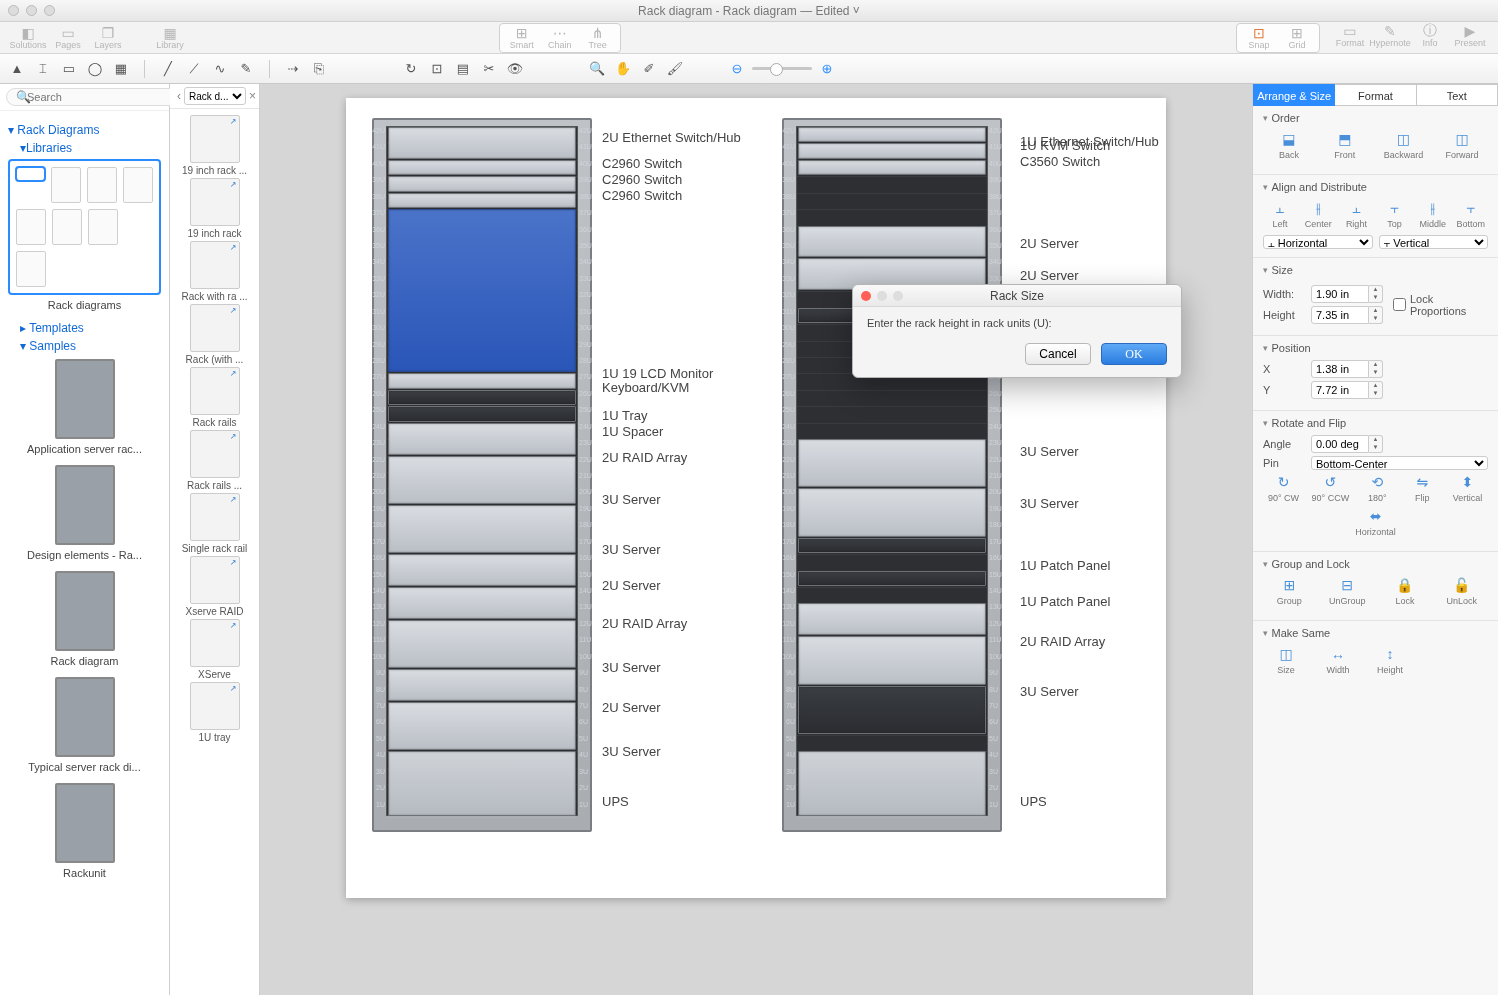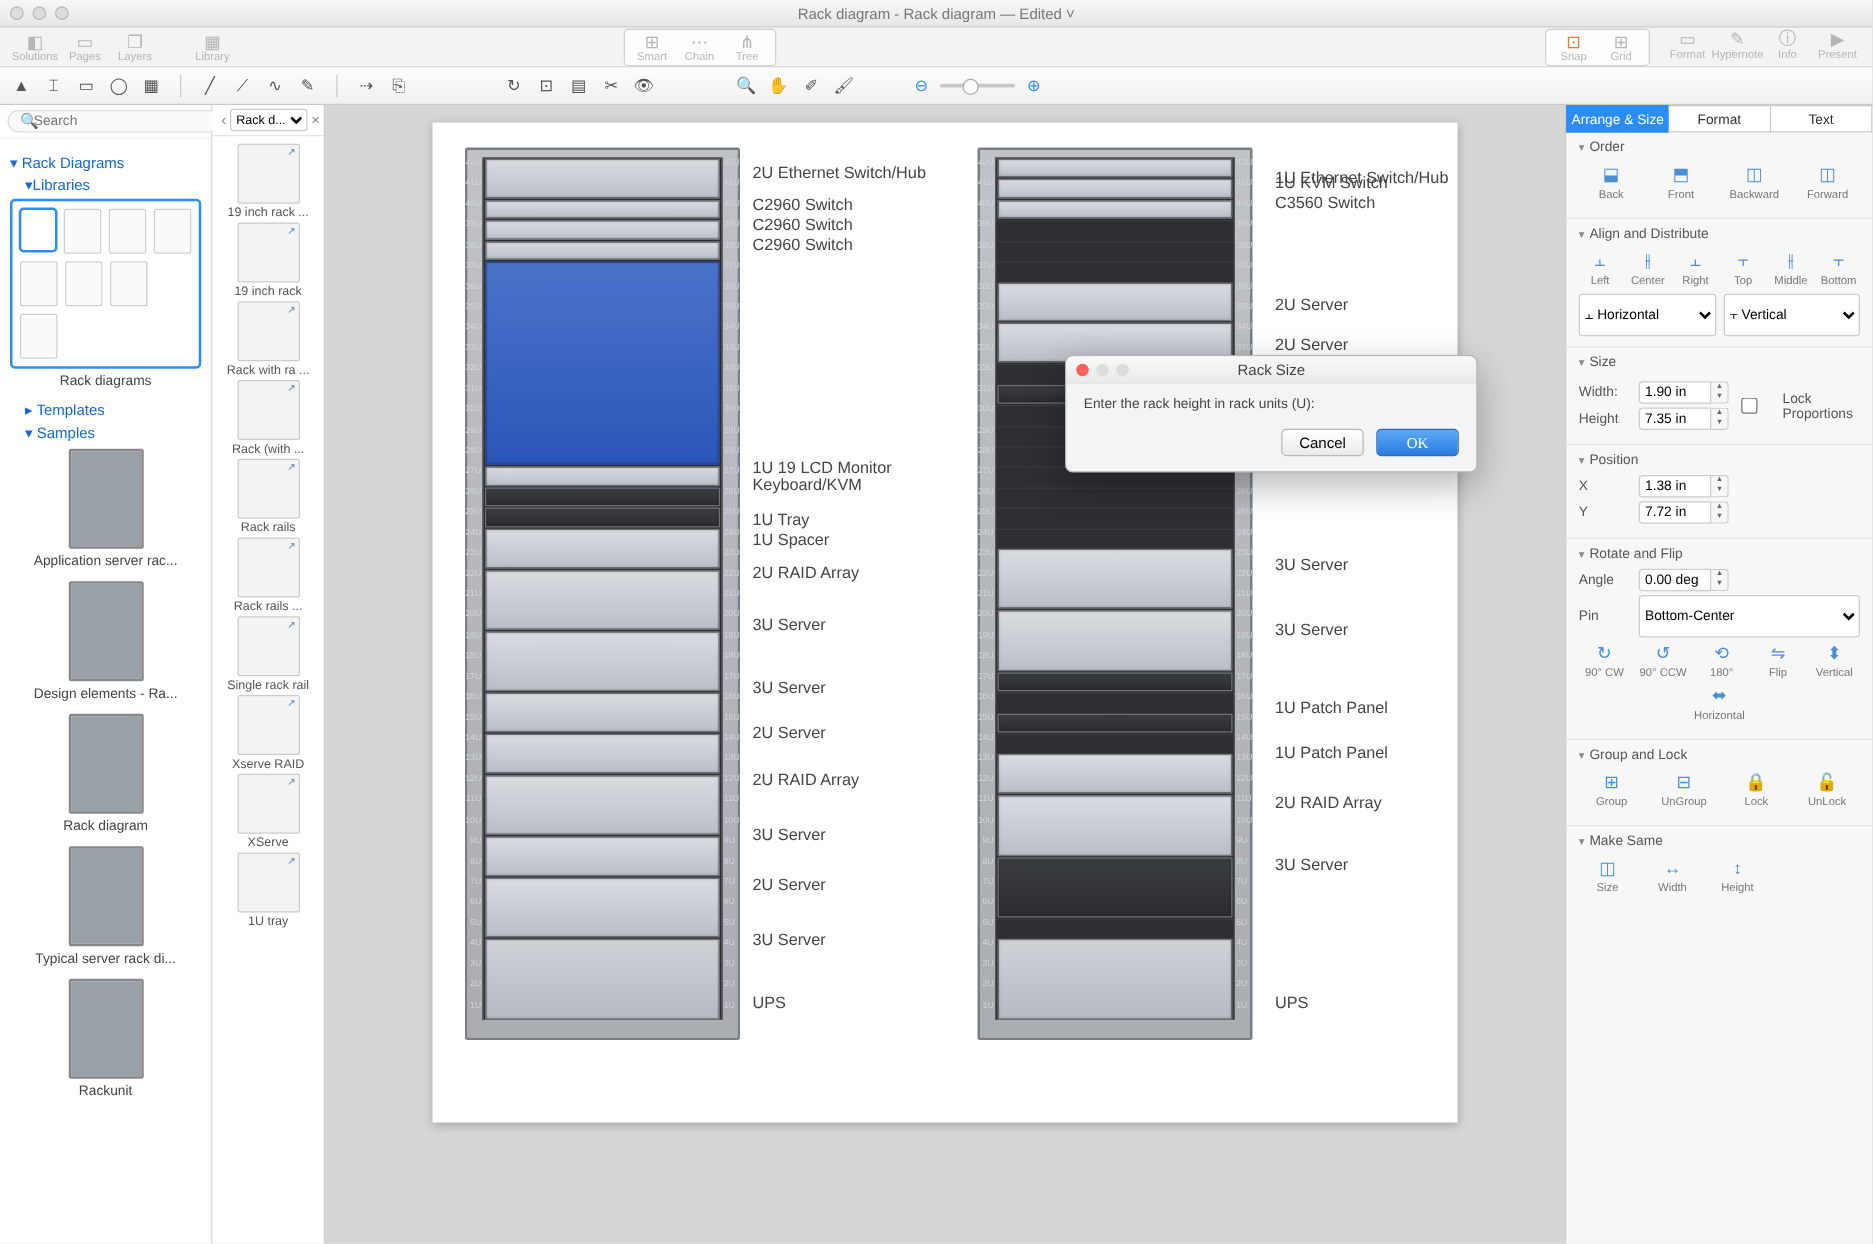--- a/index.html
+++ b/index.html
@@ -100,22 +100,22 @@
 .icon-row{ display:flex; justify-content:space-around; text-align:center; margin-bottom:6px; flex-wrap:wrap; gap:4px;}
 .icell{ display:flex; flex-direction:column; align-items:center; gap:2px; min-width:34px;}
 .icell .ic{ width:20px; height:18px; display:flex; align-items:center; justify-content:center; font-size:14px; color:#4a90d9;}
 .icell .il{ font-size:9px; color:#777;}
 .form-row{ display:flex; align-items:center; gap:6px; margin:3px 0;}
 .form-row label{ width:42px; font-size:11px; color:#555;}
 .num-input{ flex:1; display:flex;}
 .num-input input{ width:58px; border:1px solid #ccc; border-radius:3px 0 0 3px; padding:2px 4px; font-size:11px; background:#fff;}
 .stepper{ width:14px; display:flex; flex-direction:column; border:1px solid #ccc; border-left:none; border-radius:0 3px 3px 0;}
 .stepper span{ flex:1; font-size:6px; text-align:center; line-height:7px; color:#666;}
-.sel{ flex:1; border:1px solid #ccc; border-radius:3px; height:34px; font-size:11px; background:#fff;}
-.chk{ display:flex; align-items:center; gap:20px; font-size:11px; color:#555;}
+.sel{ flex:1; border:1px solid #ccc; border-radius:3px; height:14px; font-size:11px; background:#fff;}
+.chk{ display:flex; align-items:center; gap:4px; font-size:11px; color:#555;}
 
 .bottom-status{ height:20px; background:#f5f5f5; border-top:1px solid #d5d5d5; display:flex; align-items:center; padding:0 10px; gap:40px; font-size:11px; color:#555;}
 </style>
 </head>
 <body>
 
 <div class="window">
 
   <div class="titlebar">
     <div class="traffic">

